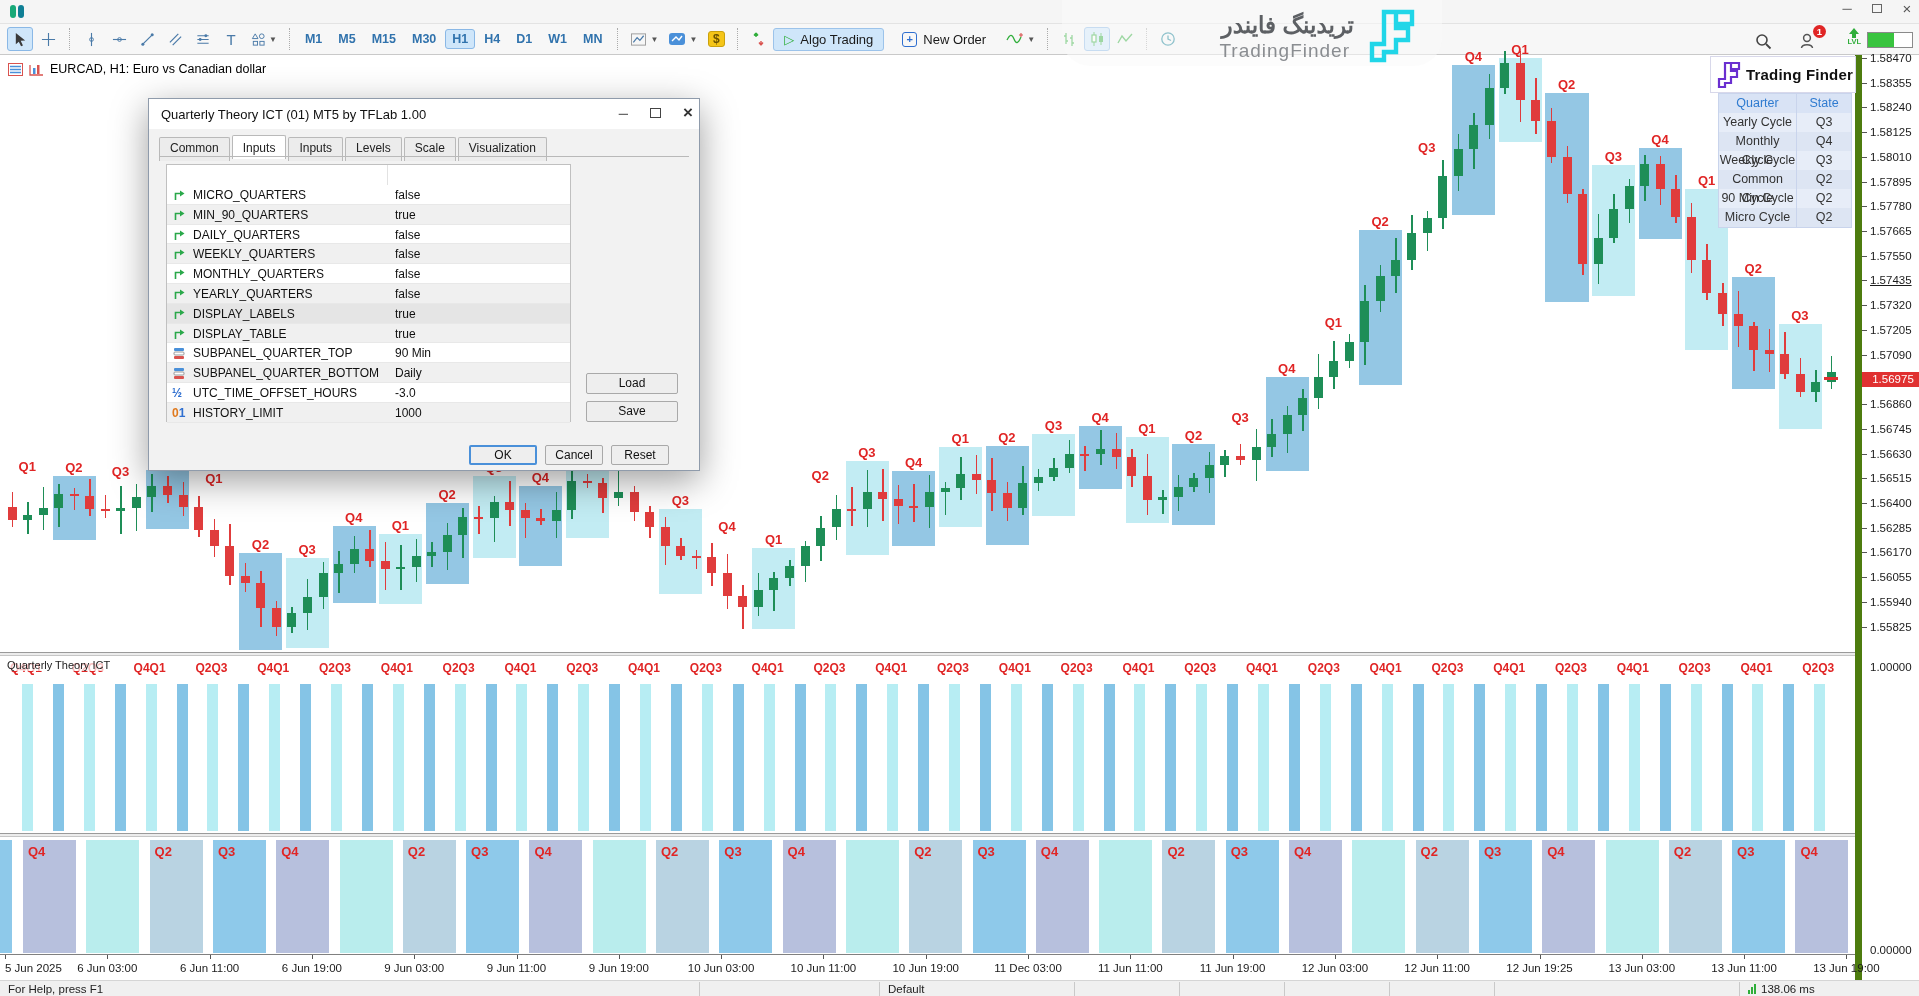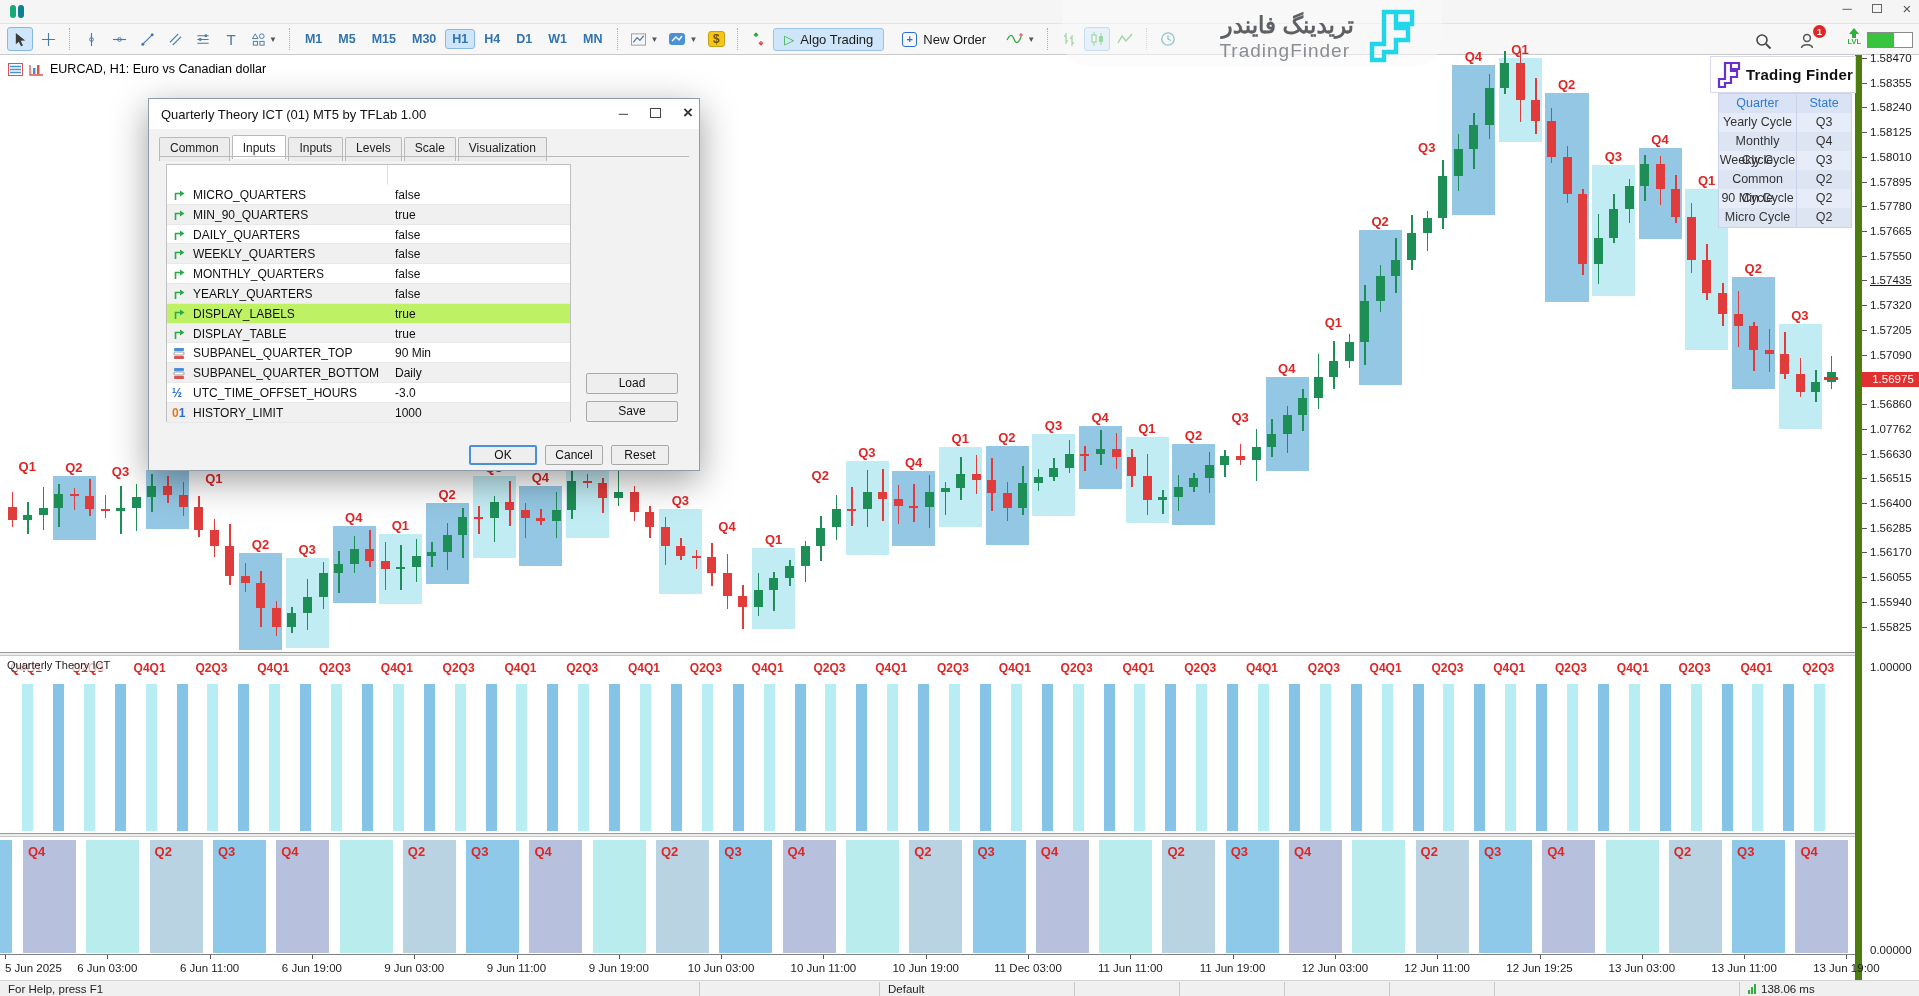--- a/index.html
+++ b/index.html
@@ -756,21 +756,21 @@
     <div class="plabel" style="position: absolute; left: 8px; top: 244.2px;">1.57320</div>
     <div class="ptick" style="position: absolute; left: 0px; top: 274.92px;"></div>
     <div class="plabel" style="position: absolute; left: 8px; top: 268.92px;">1.57205</div>
     <div class="ptick" style="position: absolute; left: 0px; top: 299.64px;"></div>
     <div class="plabel" style="position: absolute; left: 8px; top: 293.64px;">1.57090</div>
     <div class="ptick" style="position: absolute; left: 0px; top: 324.36px;"></div>
     <div class="plabel" style="position: absolute; left: 8px; top: 318.36px;">1.56975</div>
     <div class="ptick" style="position: absolute; left: 0px; top: 349.08px;"></div>
     <div class="plabel" style="position: absolute; left: 8px; top: 343.08px; text-align: center;">1.56860</div>
     <div class="ptick" style="position: absolute; left: 0px; top: 373.8px;"></div>
-    <div class="plabel" style="position: absolute; left: 8px; top: 367.8px;">1.07762</div>
+    <div class="plabel" style="position: absolute; left: 8px; top: 367.8px;">1.56745</div>
     <div class="ptick" style="position: absolute; left: 0px; top: 398.52px;"></div>
     <div class="plabel" style="position: absolute; left: 8px; top: 392.52px;">1.56630</div>
     <div class="ptick" style="position: absolute; left: 0px; top: 423.24px;"></div>
     <div class="plabel" style="position: absolute; left: 8px; top: 417.24px;">1.56515</div>
     <div class="ptick" style="position: absolute; left: 0px; top: 447.96px;"></div>
     <div class="plabel" style="position: absolute; left: 8px; top: 441.96px;">1.56400</div>
     <div class="ptick" style="position: absolute; left: 0px; top: 472.68px;"></div>
     <div class="plabel" style="position: absolute; left: 8px; top: 466.68px;">1.56285</div>
     <div class="ptick" style="position: absolute; left: 0px; top: 497.4px;"></div>
     <div class="plabel" style="position: absolute; left: 8px; top: 491.4px;">1.56170</div>
@@ -890,21 +890,21 @@
             <span class="vl">false</span>
           </div>
           <div class="g-row" style="top: 119px; background: rgb(240, 240, 240); border-bottom: 1px solid rgb(232, 232, 232);">
             <span class="ric"><svg width="14" height="14" viewBox="0 0 14 14">
                 <path d="M3.5 12 V5.5 H8" stroke="#2aa84a" stroke-width="1.6" fill="none"></path>
                 <path d="M8 2.5 L12.5 5.5 L8 8.5 Z" fill="#2aa84a"></path>
               </svg></span>
             <span class="nm">YEARLY_QUARTERS</span>
             <span class="vl">false</span>
           </div>
-          <div class="g-row" style="top: 138.8px; background: #bef264; border-bottom: 1px solid rgb(232, 232, 232);">
+          <div class="g-row" style="top: 138.8px; background: #e5e5e5; border-bottom: 1px solid rgb(232, 232, 232);">
             <span class="ric"><svg width="14" height="14" viewBox="0 0 14 14">
                 <path d="M3.5 12 V5.5 H8" stroke="#2aa84a" stroke-width="1.6" fill="none"></path>
                 <path d="M8 2.5 L12.5 5.5 L8 8.5 Z" fill="#2aa84a"></path>
               </svg></span>
             <span class="nm">DISPLAY_LABELS</span>
             <span class="vl">true</span>
           </div>
           <div class="g-row" style="top: 158.6px; background: rgb(240, 240, 240); border-bottom: 1px solid rgb(232, 232, 232);">
             <span class="ric"><svg width="14" height="14" viewBox="0 0 14 14">
                 <path d="M3.5 12 V5.5 H8" stroke="#2aa84a" stroke-width="1.6" fill="none"></path>

